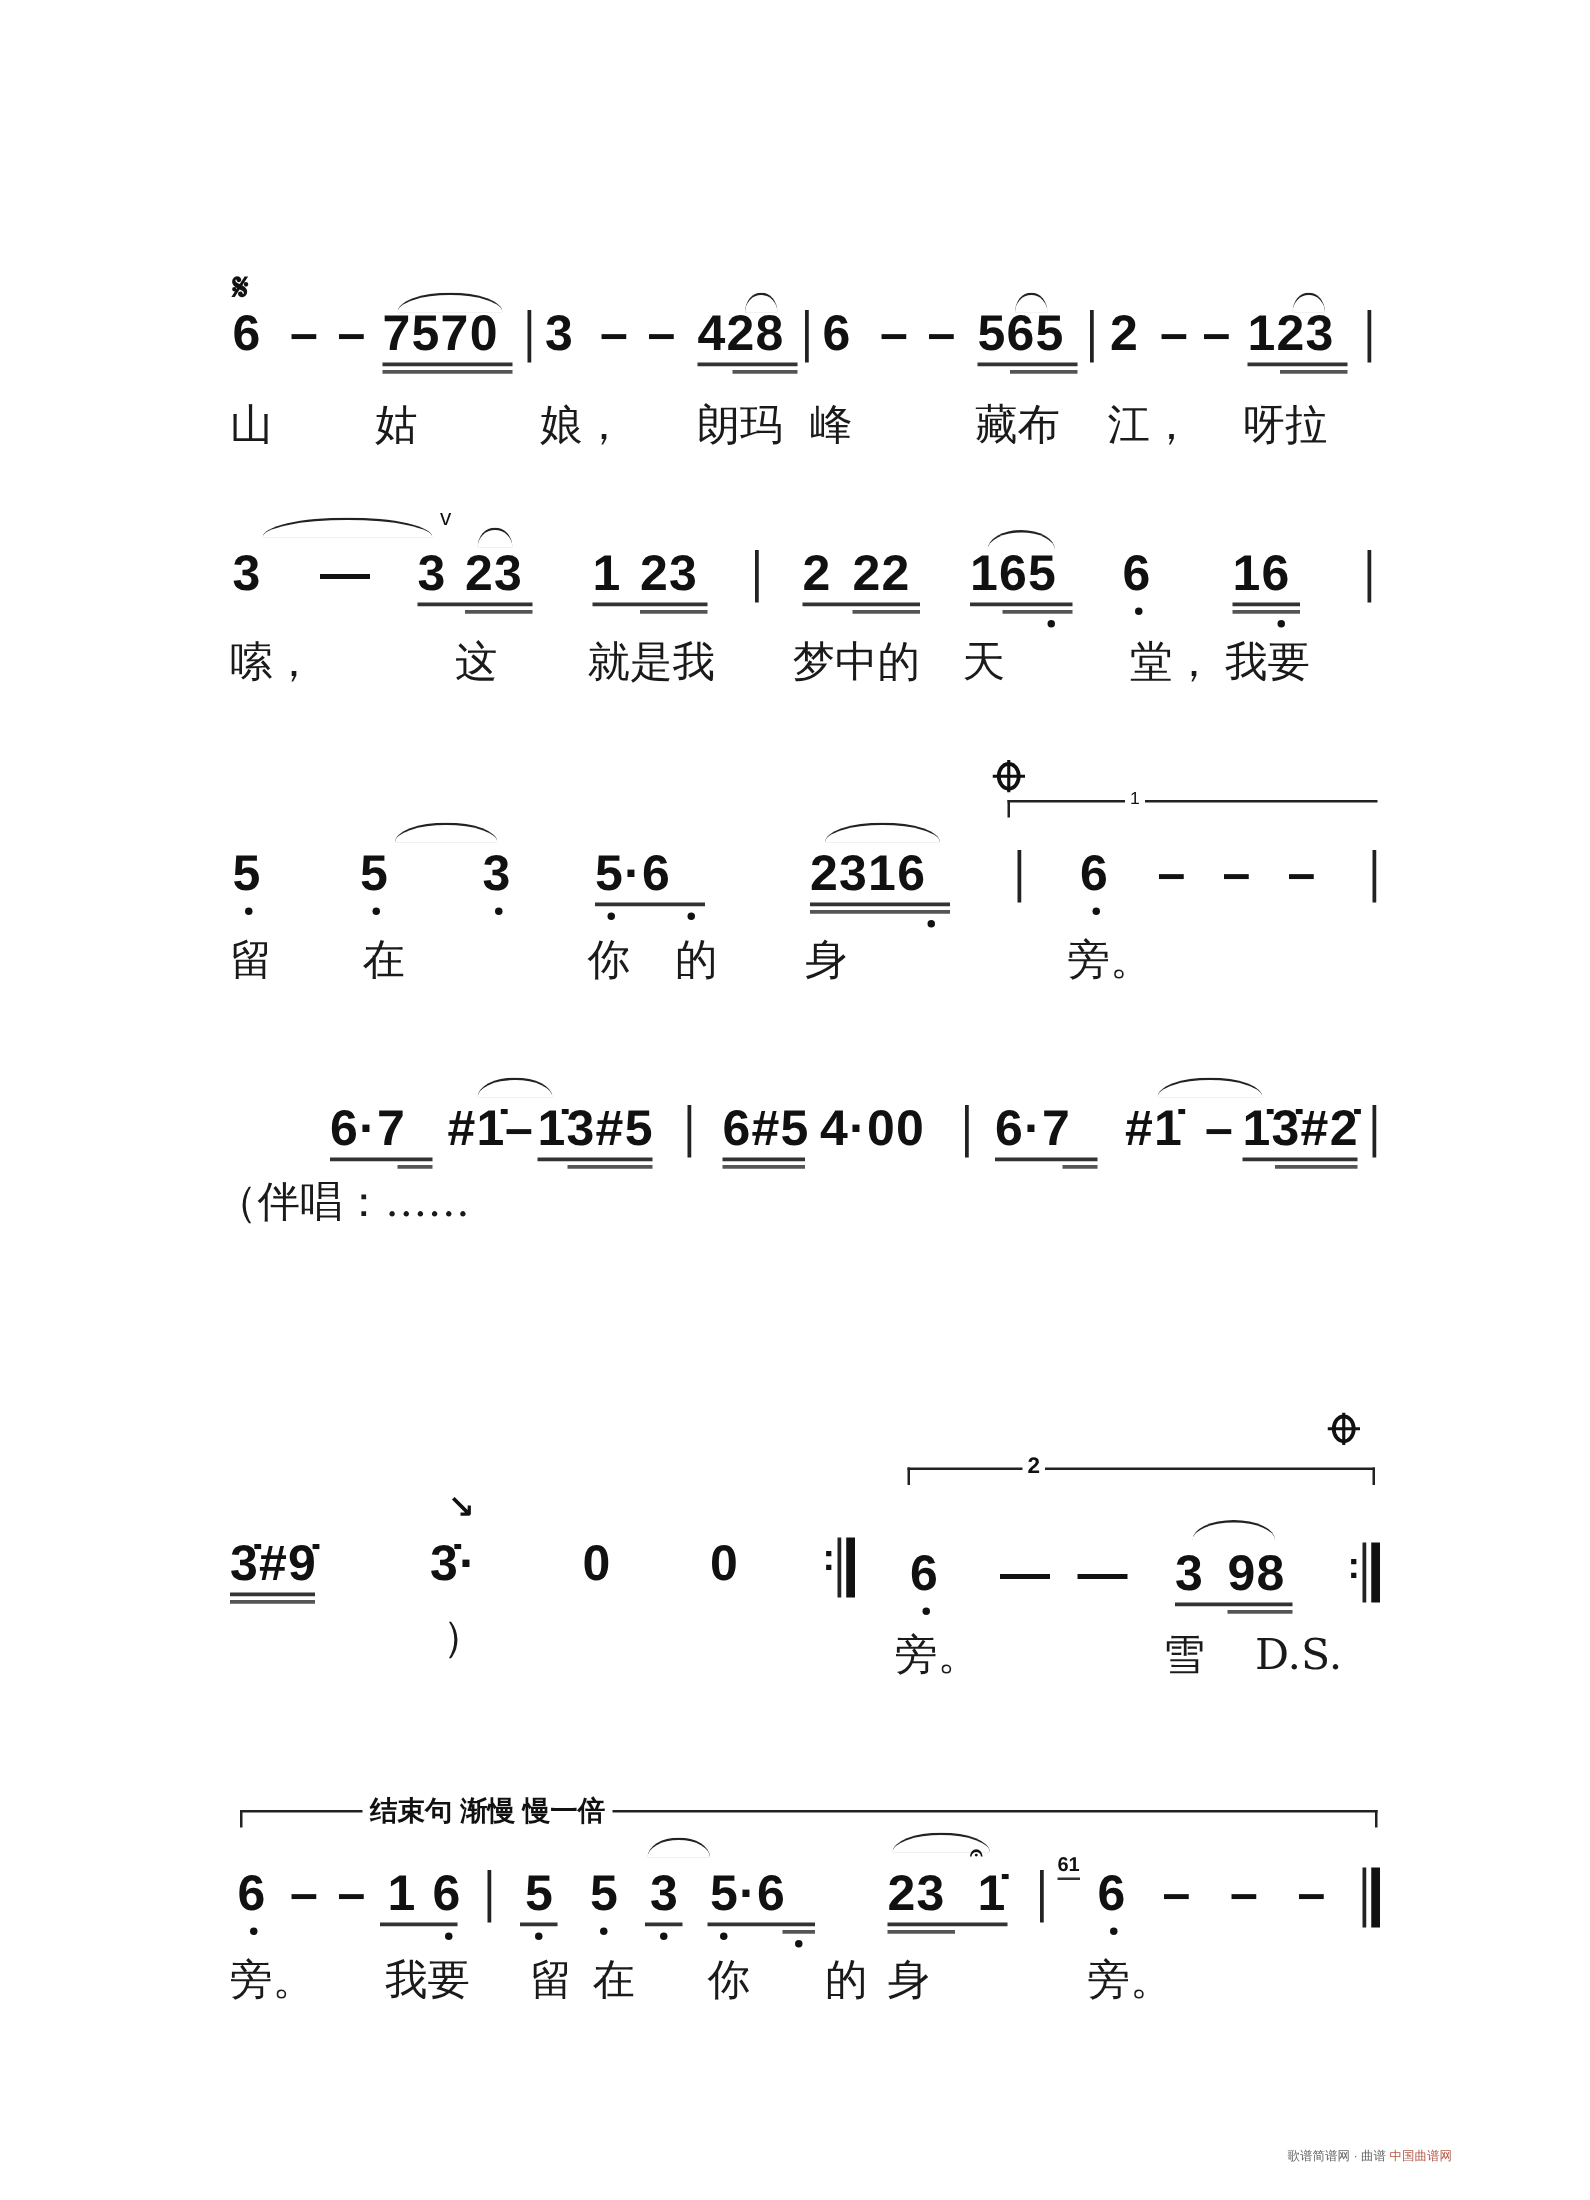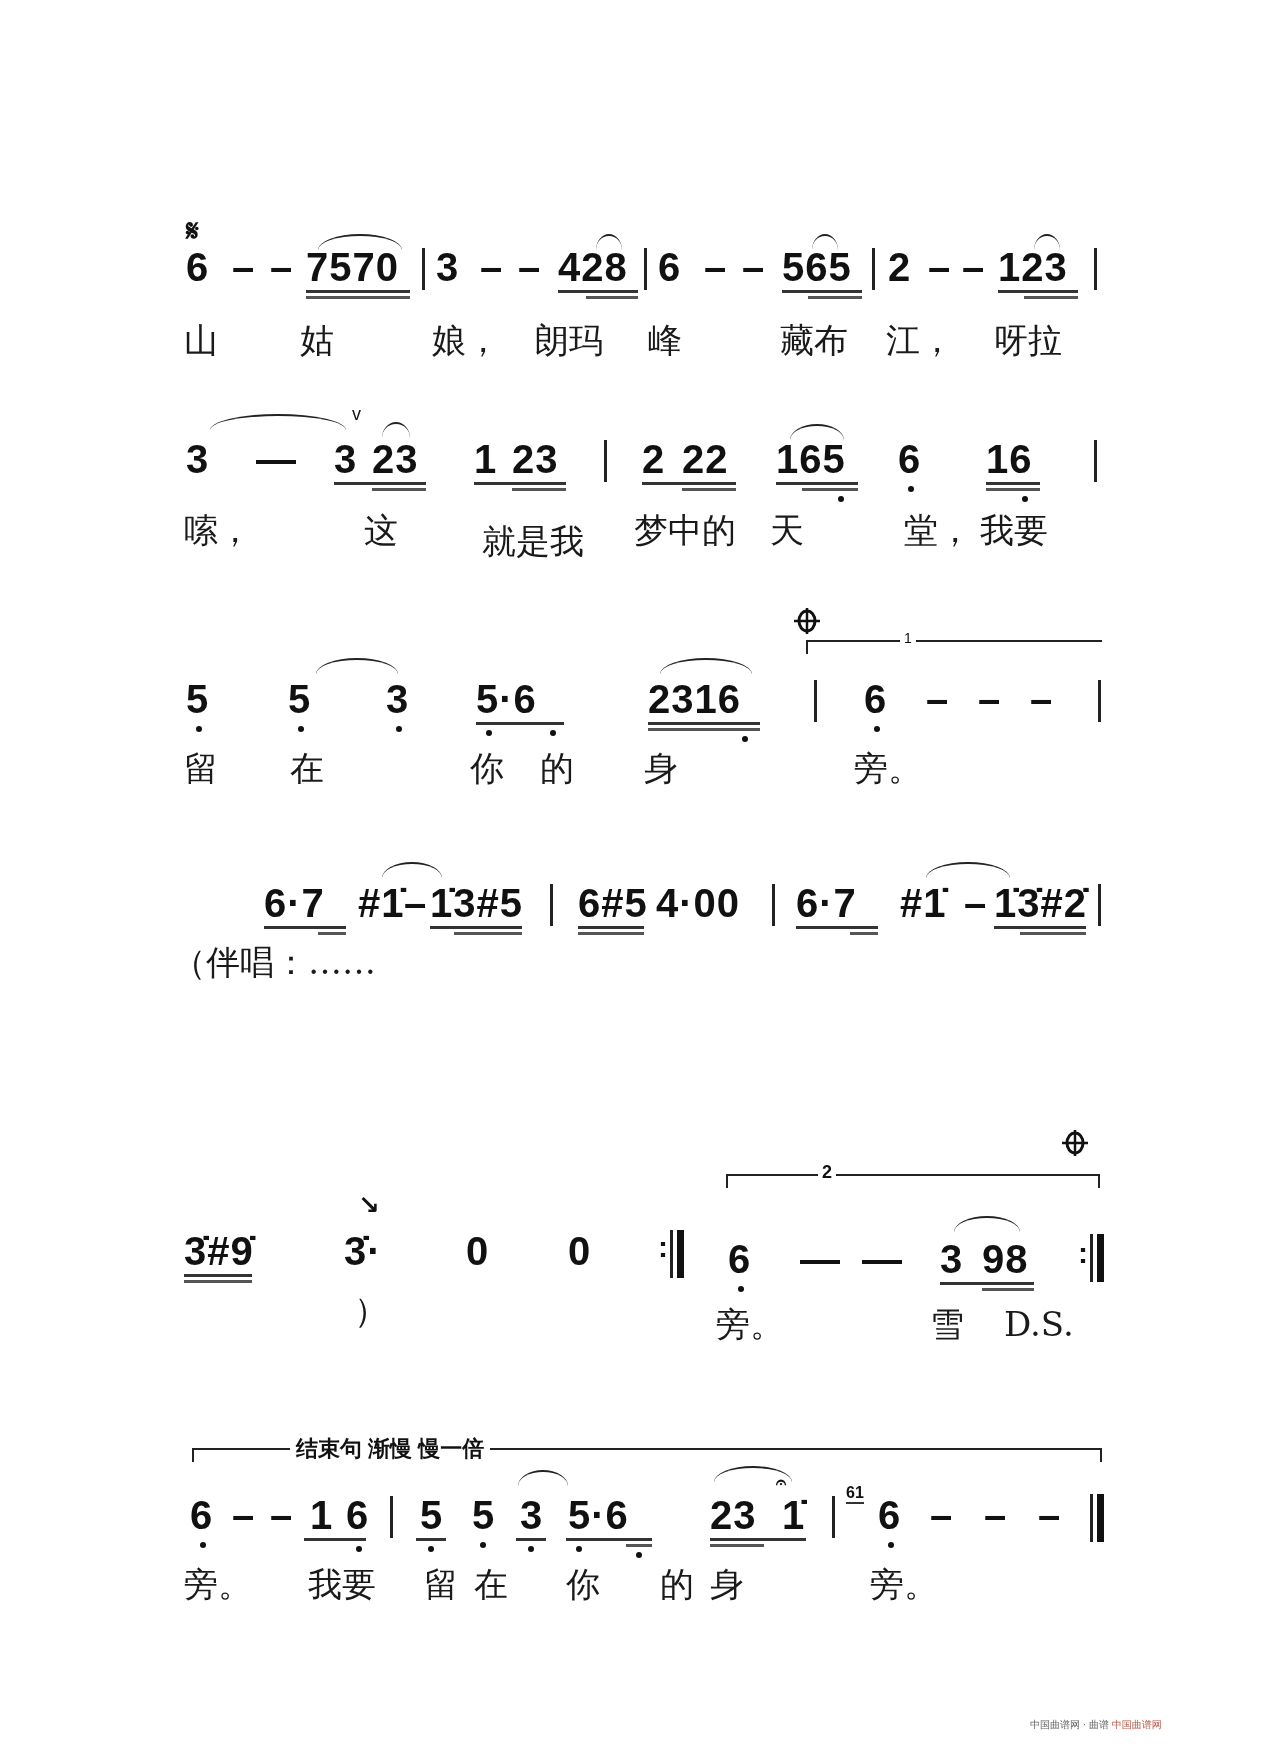--- a/index.html
+++ b/index.html
@@ -66,21 +66,21 @@
     <span class="tok" style="left:962px; top:54px;">–</span>
     <span class="slur" style="left:1034px; top:44px; width:26px;"></span>
     <span class="tok" style="left:998px; top:54px;">123</span>
     <span class="ul1" style="left:998px; top:100px; width:80px;"></span>
     <span class="ul2" style="left:1024px; top:106px; width:54px;"></span>
     <span class="bar" style="left:1094px; top:58px;"></span>
 
     <span class="lyr" style="left:184px; top:130px;">山</span>
     <span class="lyr" style="left:300px; top:130px;">姑</span>
     <span class="lyr" style="left:432px; top:130px;">娘，</span>
-    <span class="lyr" style="left:535px; top:130px;">朗玛</span>
+    <span class="lyr" style="left:558px; top:130px;">朗玛</span>
     <span class="lyr" style="left:648px; top:130px;">峰</span>
     <span class="lyr" style="left:780px; top:130px;">藏布</span>
     <span class="lyr" style="left:886px; top:130px;">江，</span>
     <span class="lyr" style="left:994px; top:130px;">呀拉</span>
   </div>
 
   <div class="row" style="top:400px;">
     <span class="slur" style="left:210px; top:14px; width:136px;"></span>
     <span class="small" style="left:352px; top:4px; font-size:18px; font-weight:normal; padding:0;">v</span>
     <span class="slur" style="left:382px; top:22px; width:28px;"></span>
@@ -114,21 +114,21 @@
 
     <span class="tok" style="left:986px; top:36px;">16</span>
     <span class="ul1" style="left:986px; top:82px; width:54px;"></span>
     <span class="ul2" style="left:986px; top:88px; width:54px;"></span>
     <span class="dot-below" style="left:1022px; top:96px;"></span>
 
     <span class="bar" style="left:1094px; top:40px;"></span>
 
     <span class="lyr" style="left:184px; top:110px;">嗦，</span>
     <span class="lyr" style="left:364px; top:110px;">这</span>
-    <span class="lyr" style="left:470px; top:121px;margin-left:12px;">就是我</span>
+    <span class="lyr" style="left:470px; top:110px;">就是我</span>
     <span class="lyr" style="left:634px; top:110px;">梦中的</span>
     <span class="lyr" style="left:770px; top:110px;">天</span>
     <span class="lyr" style="left:904px; top:110px;">堂，</span>
     <span class="lyr" style="left:980px; top:110px;">我要</span>
   </div>
 
   <div class="row" style="top:600px;">
     <svg class="coda" viewBox="0 0 26 26" style="left:794px; top:8px;">
       <ellipse cx="13" cy="13" rx="8" ry="10" fill="none" stroke="#111" stroke-width="3"></ellipse>
       <line x1="13" y1="0" x2="13" y2="26" stroke="#111" stroke-width="2.5"></line>
@@ -299,16 +299,16 @@
     <span class="lyr" style="left:308px; top:144px;">我要</span>
     <span class="lyr" style="left:424px; top:144px;">留</span>
     <span class="lyr" style="left:474px; top:144px;">在</span>
     <span class="lyr" style="left:566px; top:144px;">你</span>
     <span class="lyr" style="left:660px; top:144px;">的</span>
     <span class="lyr" style="left:710px; top:144px;">身</span>
     <span class="lyr" style="left:870px; top:144px;">旁。</span>
   </div>
 
   <div class="footer">
-    <span>中国曲谱网 · 曲谱</span>
+    <span>歌谱简谱网 · 曲谱</span>
     <span class="r">中国曲谱网</span>
   </div>
 </div>
 
 </body></html>

